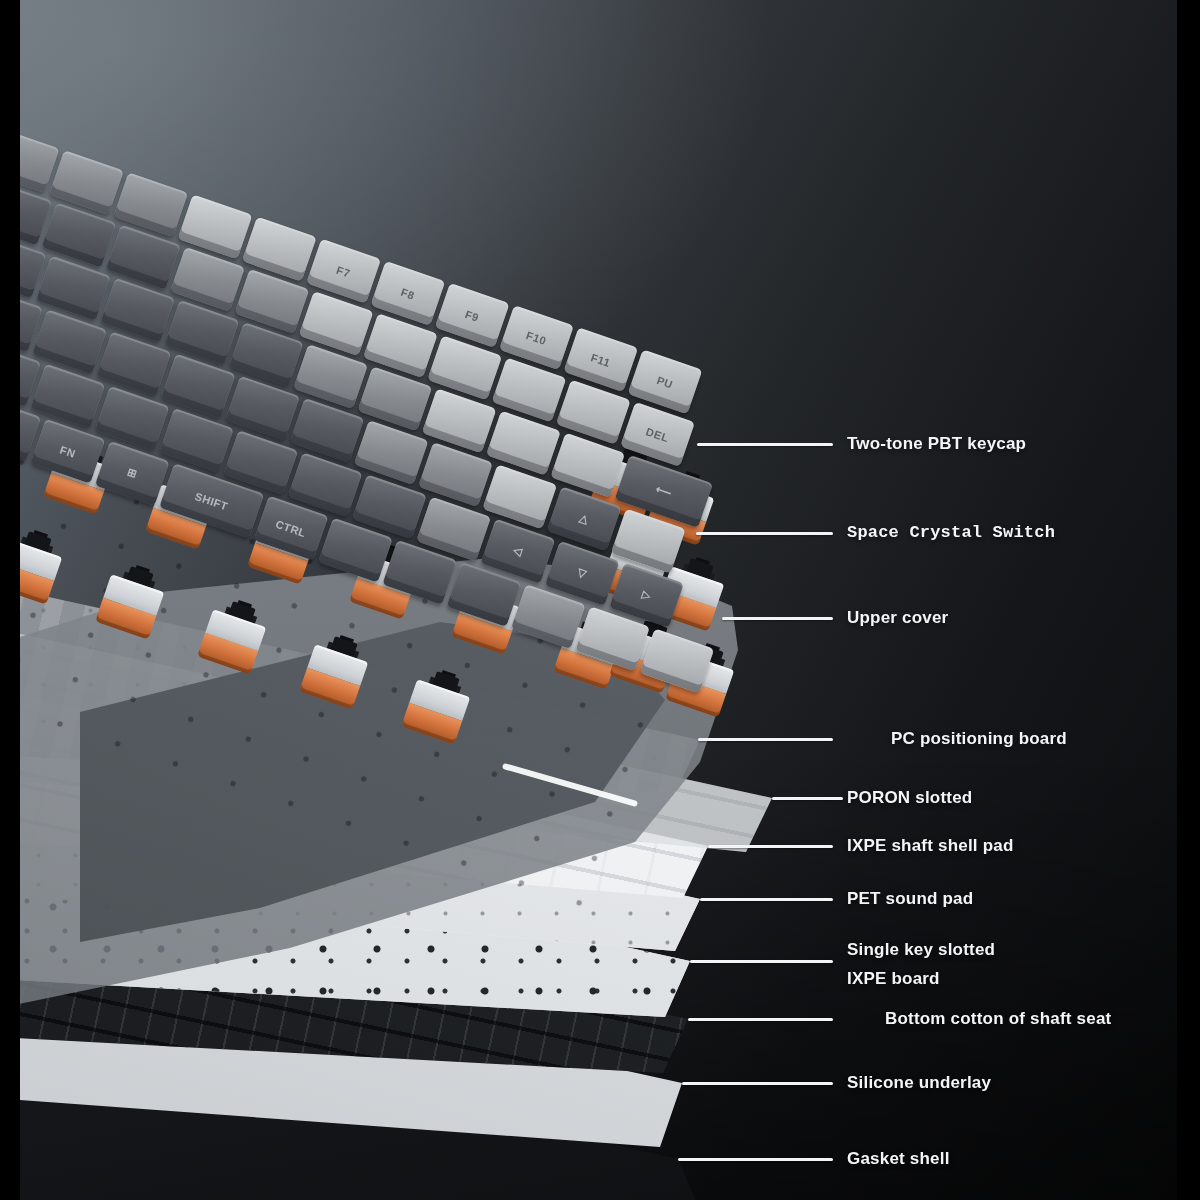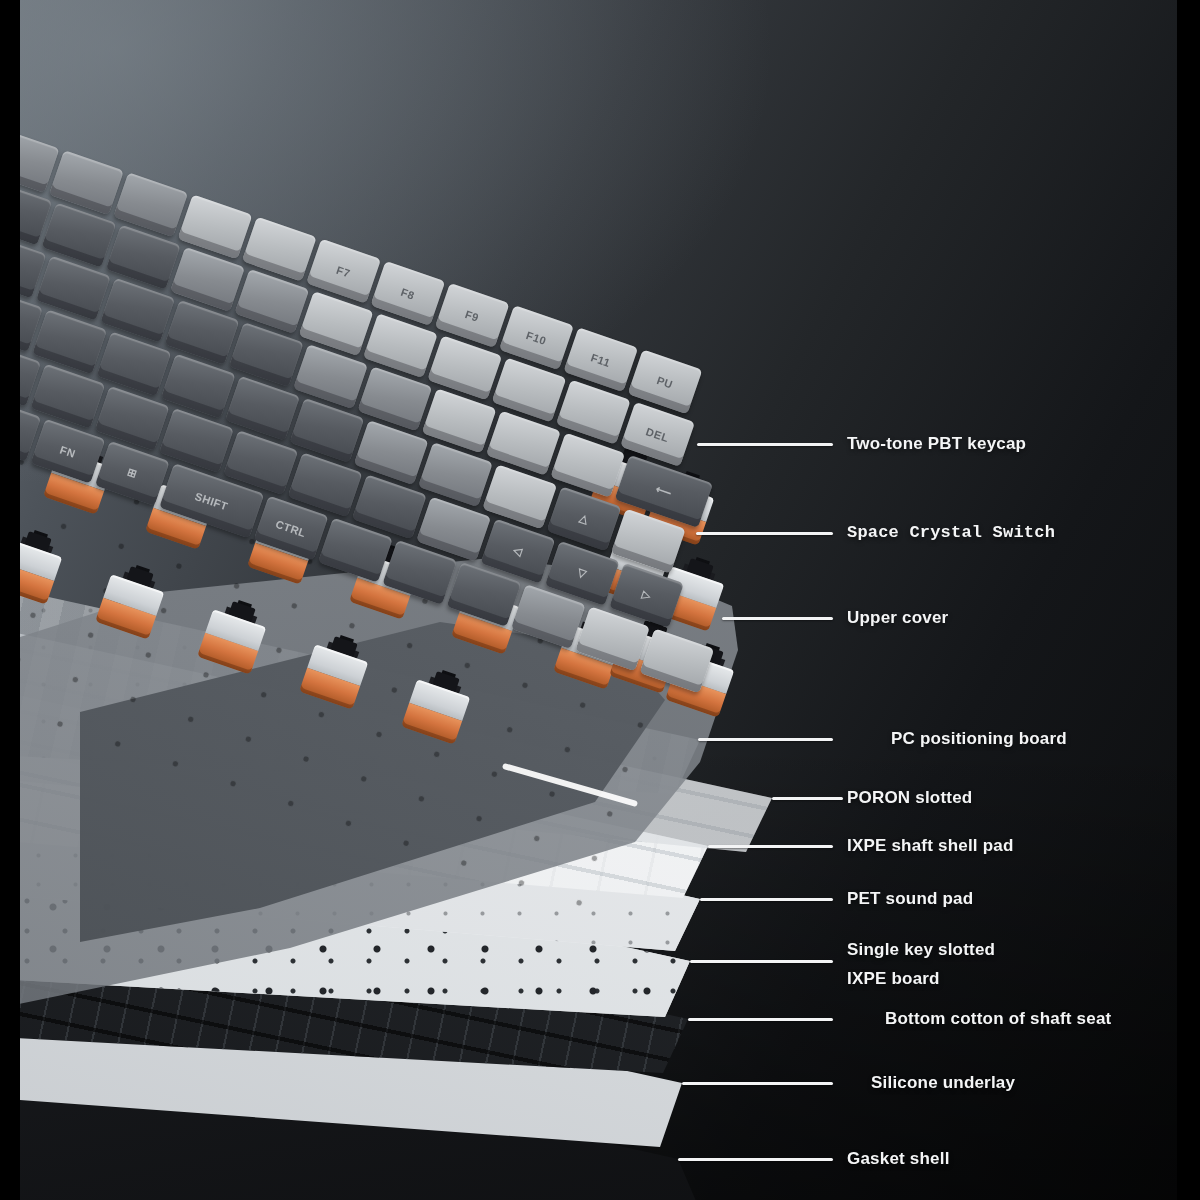--- a/index.html
+++ b/index.html
@@ -304,20 +304,20 @@
         <div class="callout-line" style="left: 688px; top: 845px; width: 125px;"></div>
         <div class="callout-label" style="left: 827px; top: 829px;">IXPE shaft shell pad</div>
         <div class="callout-line" style="left: 680px; top: 898px; width: 133px;"></div>
         <div class="callout-label" style="left: 827px; top: 882px;">PET sound pad</div>
         <div class="callout-line" style="left: 670px; top: 960px; width: 143px;"></div>
         <div class="callout-label two" style="left: 827px; top: 935px;">Single key slotted
 IXPE board</div>
         <div class="callout-line" style="left: 668px; top: 1018px; width: 145px;"></div>
         <div class="callout-label" style="left: 827px; top: 1002px; margin-left: 38px;">Bottom cotton of shaft seat</div>
         <div class="callout-line" style="left: 662px; top: 1082px; width: 151px;"></div>
-        <div class="callout-label" style="left: 827px; top: 1066px; margin-left: 24px;">Silicone underlay</div>
+        <div class="callout-label" style="left: 827px; top: 1066px;">Silicone underlay</div>
         <div class="callout-line" style="left: 658px; top: 1158px; width: 155px;"></div>
         <div class="callout-label" style="left: 827px; top: 1142px;">Gasket shell</div>
       </div>
 
     <div class="vignette"></div>
   </div>
 </div>
 
 </body></html>

